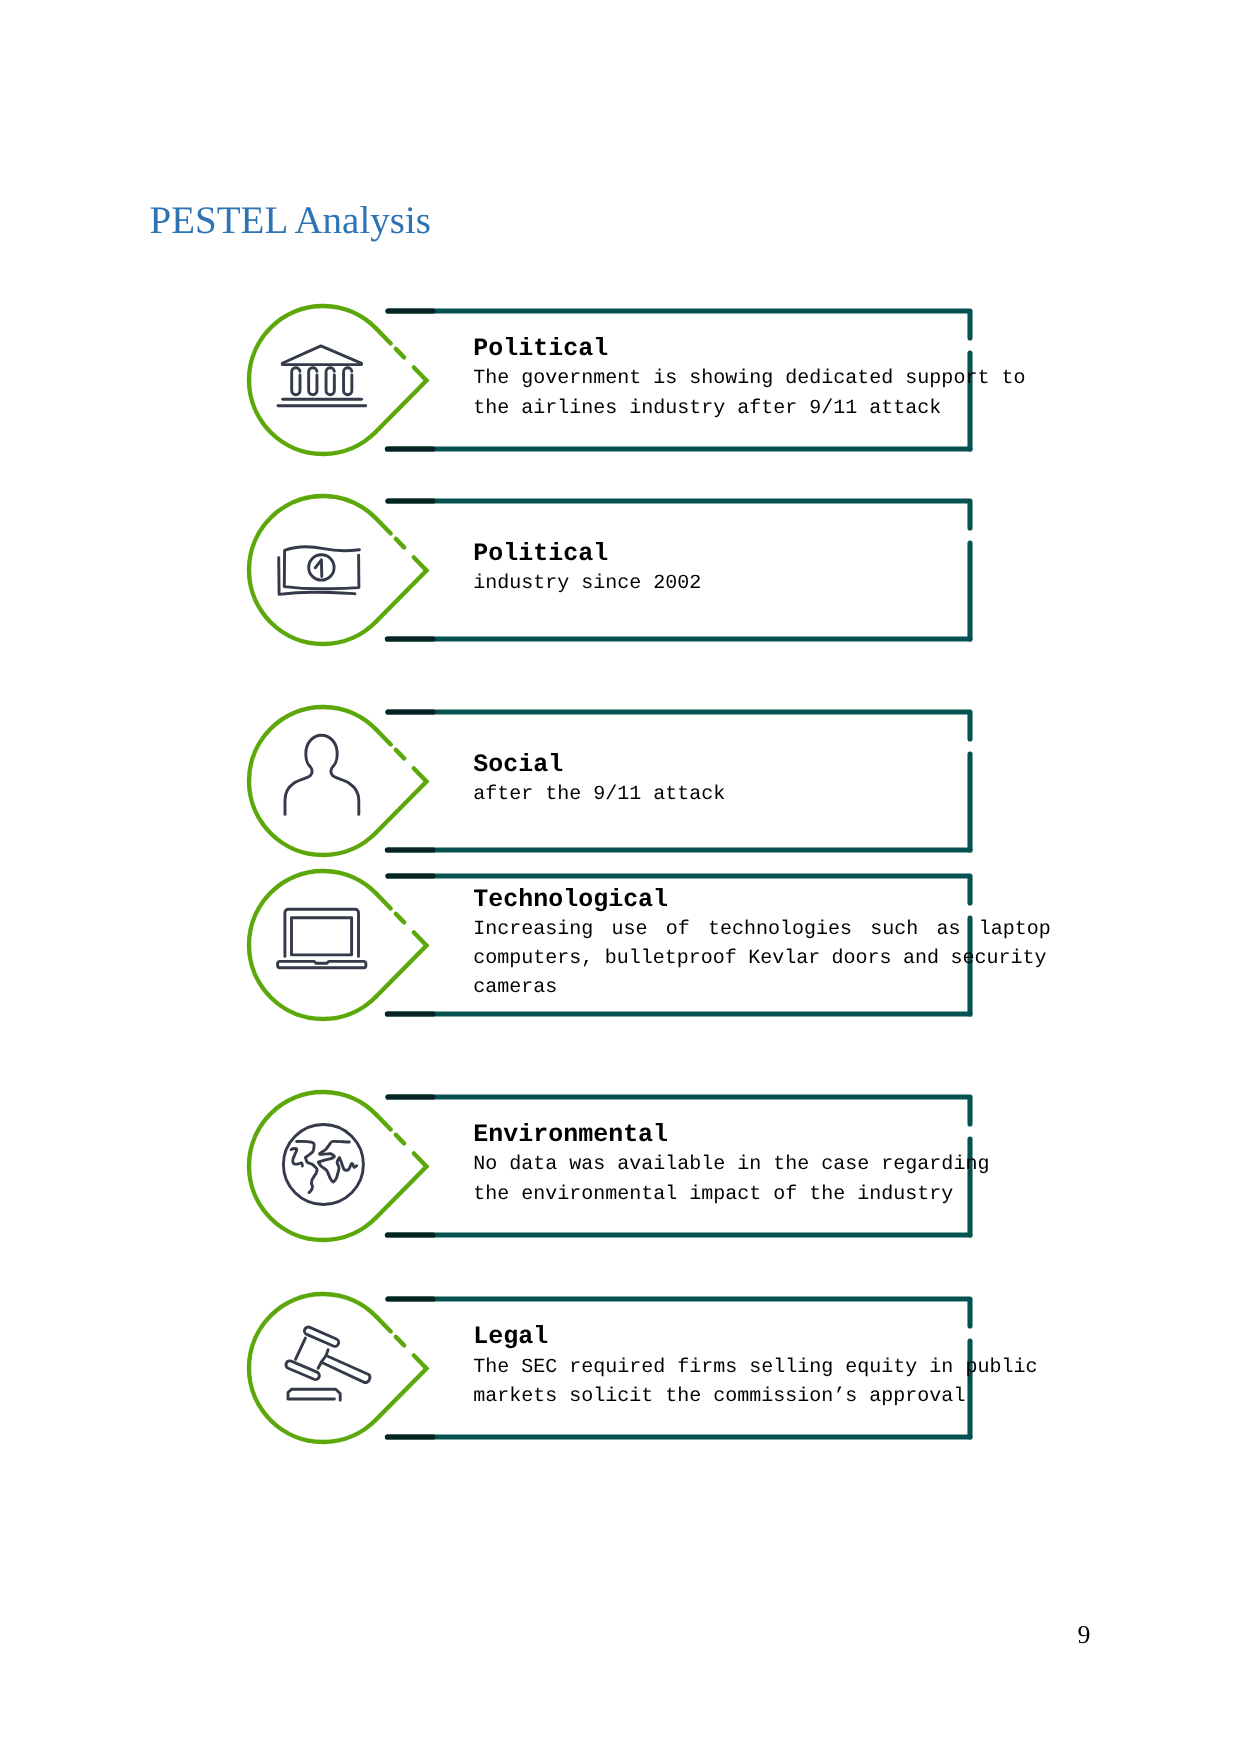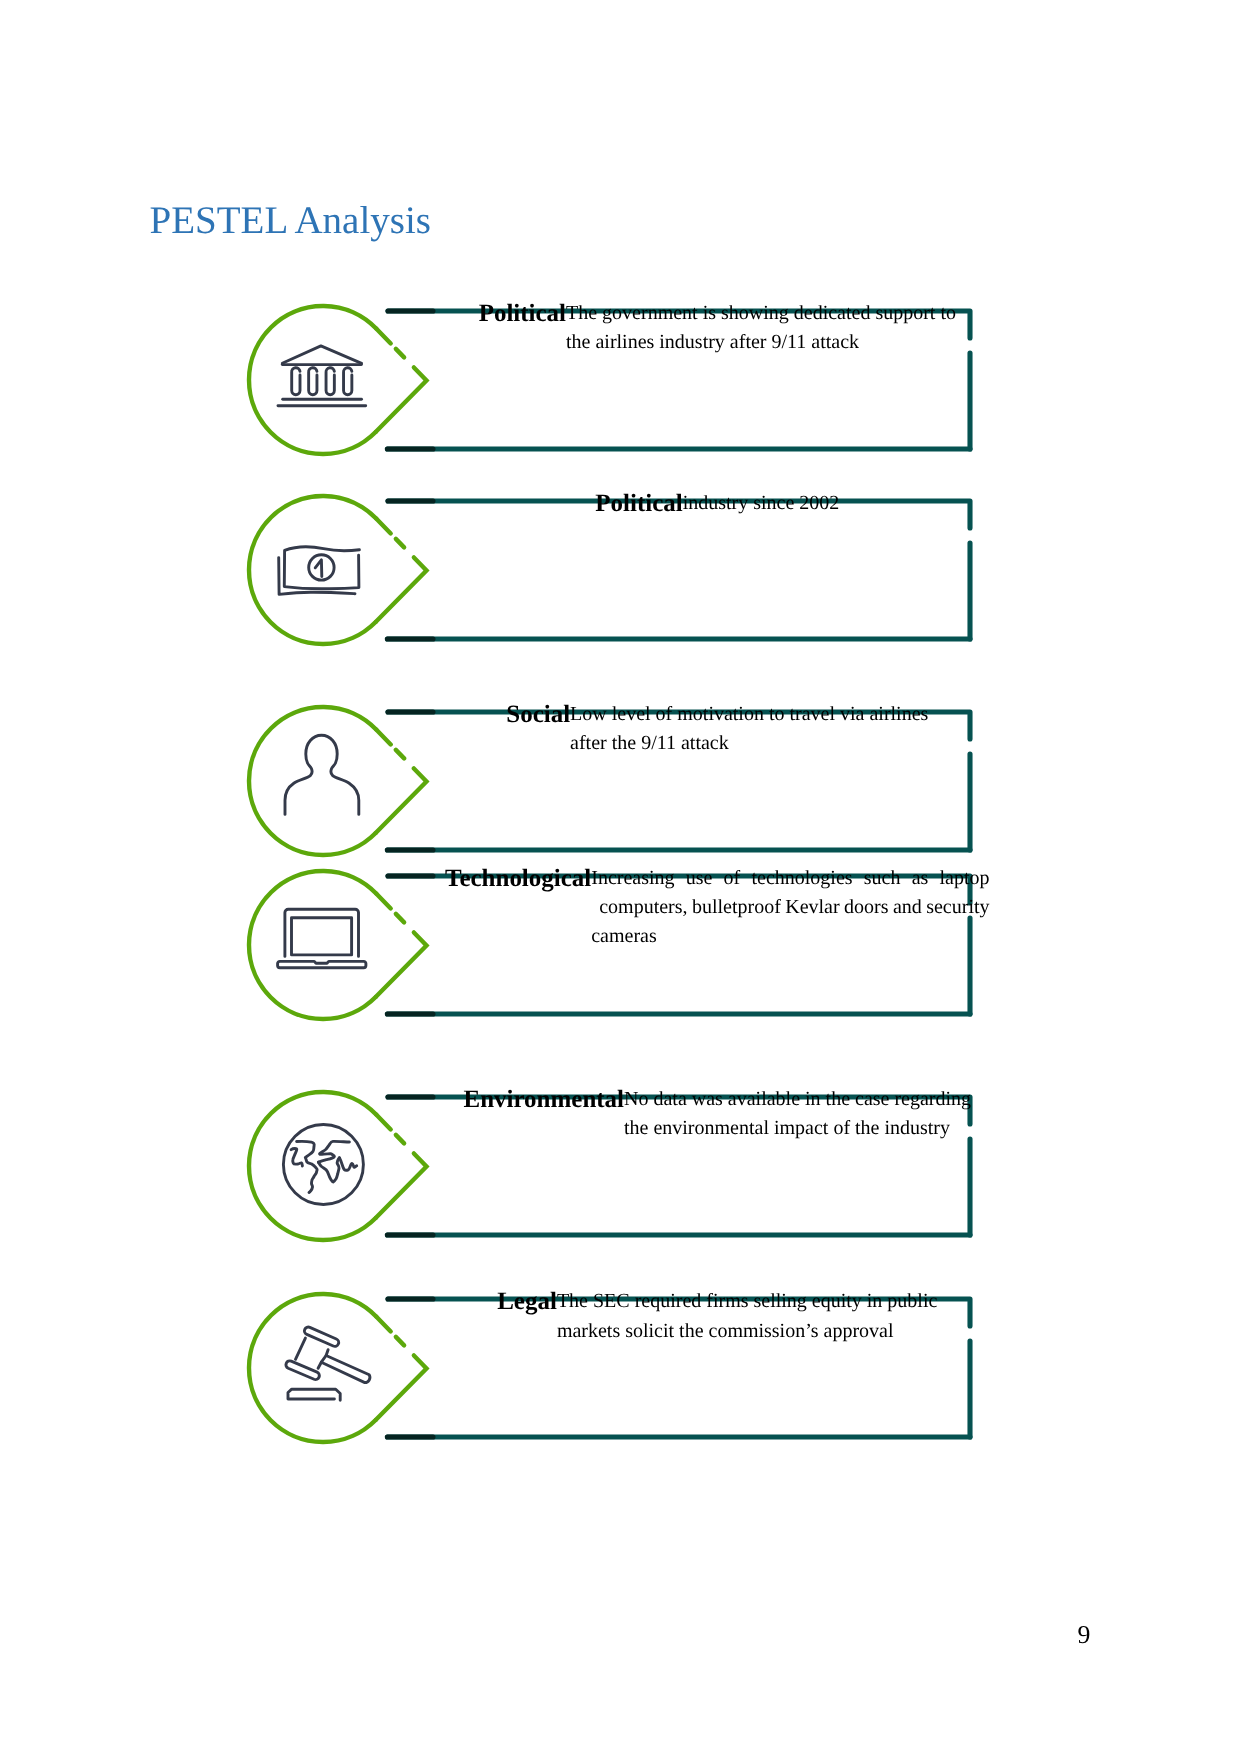--- a/index.html
+++ b/index.html
@@ -22,21 +22,21 @@
     font-size:25.8px;line-height:1;color:#000;
   }
 
   .row{position:absolute;left:0;width:1241px;height:160px;}
   .badge{position:absolute;left:243px;top:0;width:200px;height:160px;}
   .badge svg{display:block;}
   .bracket{position:absolute;left:382px;top:0;width:600px;height:160px;}
   .bracket svg{display:block;}
   .content{
     position:absolute;left:473.3px;top:-1px;width:488px;height:160px;
-    display:flex;flex-direction:row;justify-content:center;
+    display:flex;flex-direction:column;justify-content:center;font-family:Liberation Mono, monospace;
   }
   .ttl{font-size:24.97px;font-weight:bold;line-height:29.2px;margin:0;white-space:nowrap;}
   .para{margin:0;}
   .bdy{font-size:20px;line-height:29.2px;margin:0;white-space:nowrap;
        -webkit-hyphens:none;hyphens:none;}
   .bdy.stretch{white-space:nowrap;}
 </style>
 </head>
 <body>
 
@@ -131,21 +131,20 @@
   </g>
   <g fill="none" stroke="#052421" stroke-width="5.1" stroke-linecap="round">
     <path d="M6 11 H51"></path>
     <path d="M5.4 149 H51"></path>
   </g>
 </svg>
         </div>
         <div class="content">
           <div class="ttl">Social</div>
           <div class="para">
-            <div class="bdy">Low level of motivation to travel via airlines</div>
             <div class="bdy">after the 9/11 attack</div>
           </div>
         </div>
       </div>
       <div class="row" style="top: 865px; padding-left: 16px;">
         <div class="badge">
 <svg width="200" height="160" viewBox="0 0 200 160">
   <g fill="none" stroke="#5CA80B" stroke-width="4.4" stroke-linecap="round" stroke-linejoin="miter" stroke-miterlimit="6">
     <path d="M133.16 28.52 A74 74 0 1 0 132.66 131.99"></path>
     <path d="M133.16 28.52 L183.5 80.5 L132.66 131.99" stroke-dasharray="20.9 7.4 11.9 14 180"></path>

